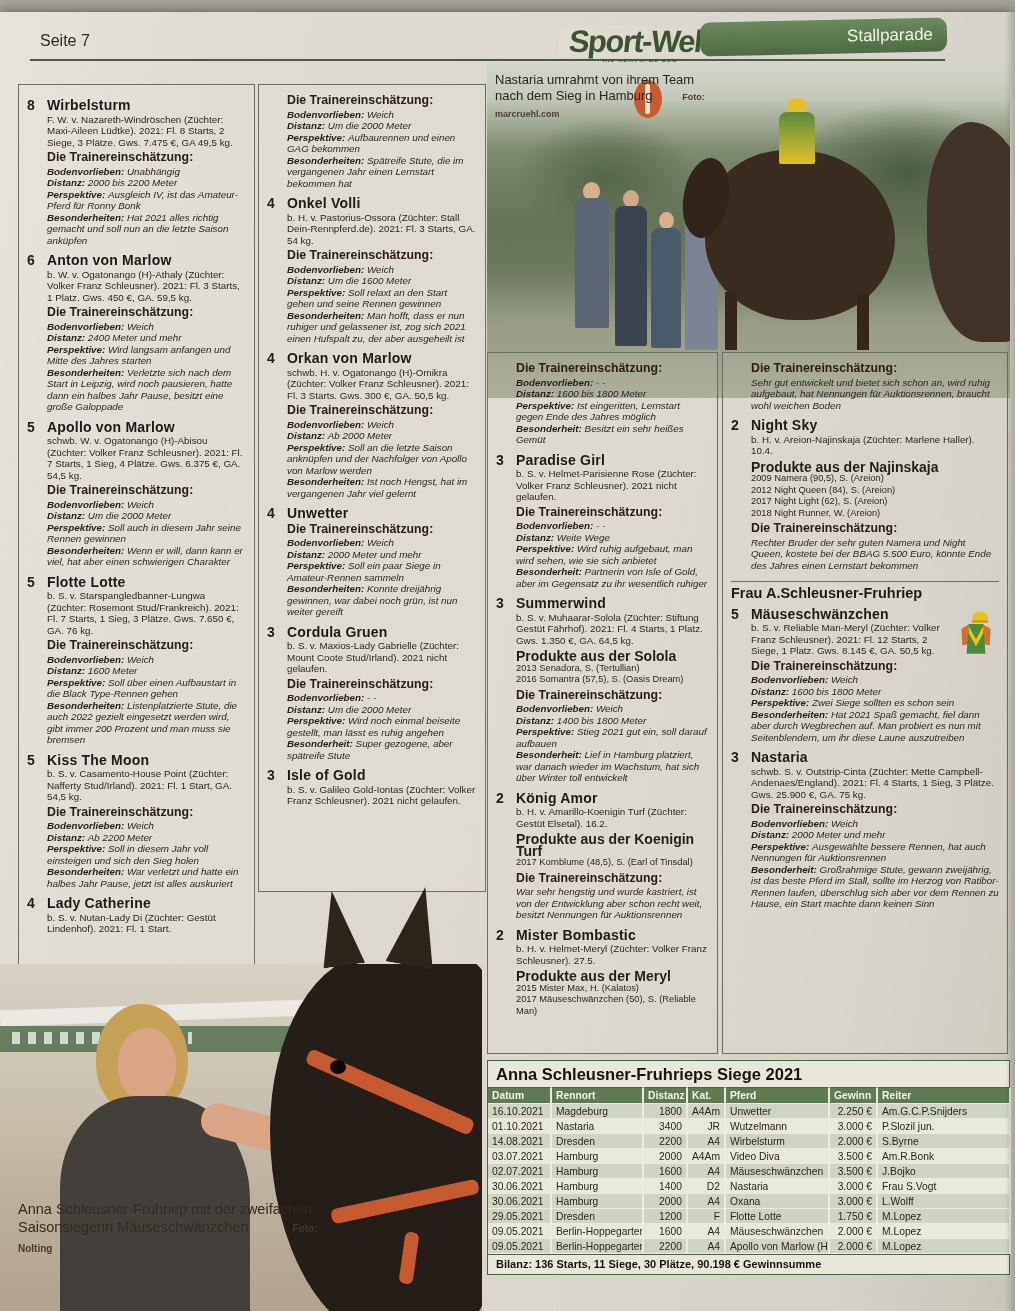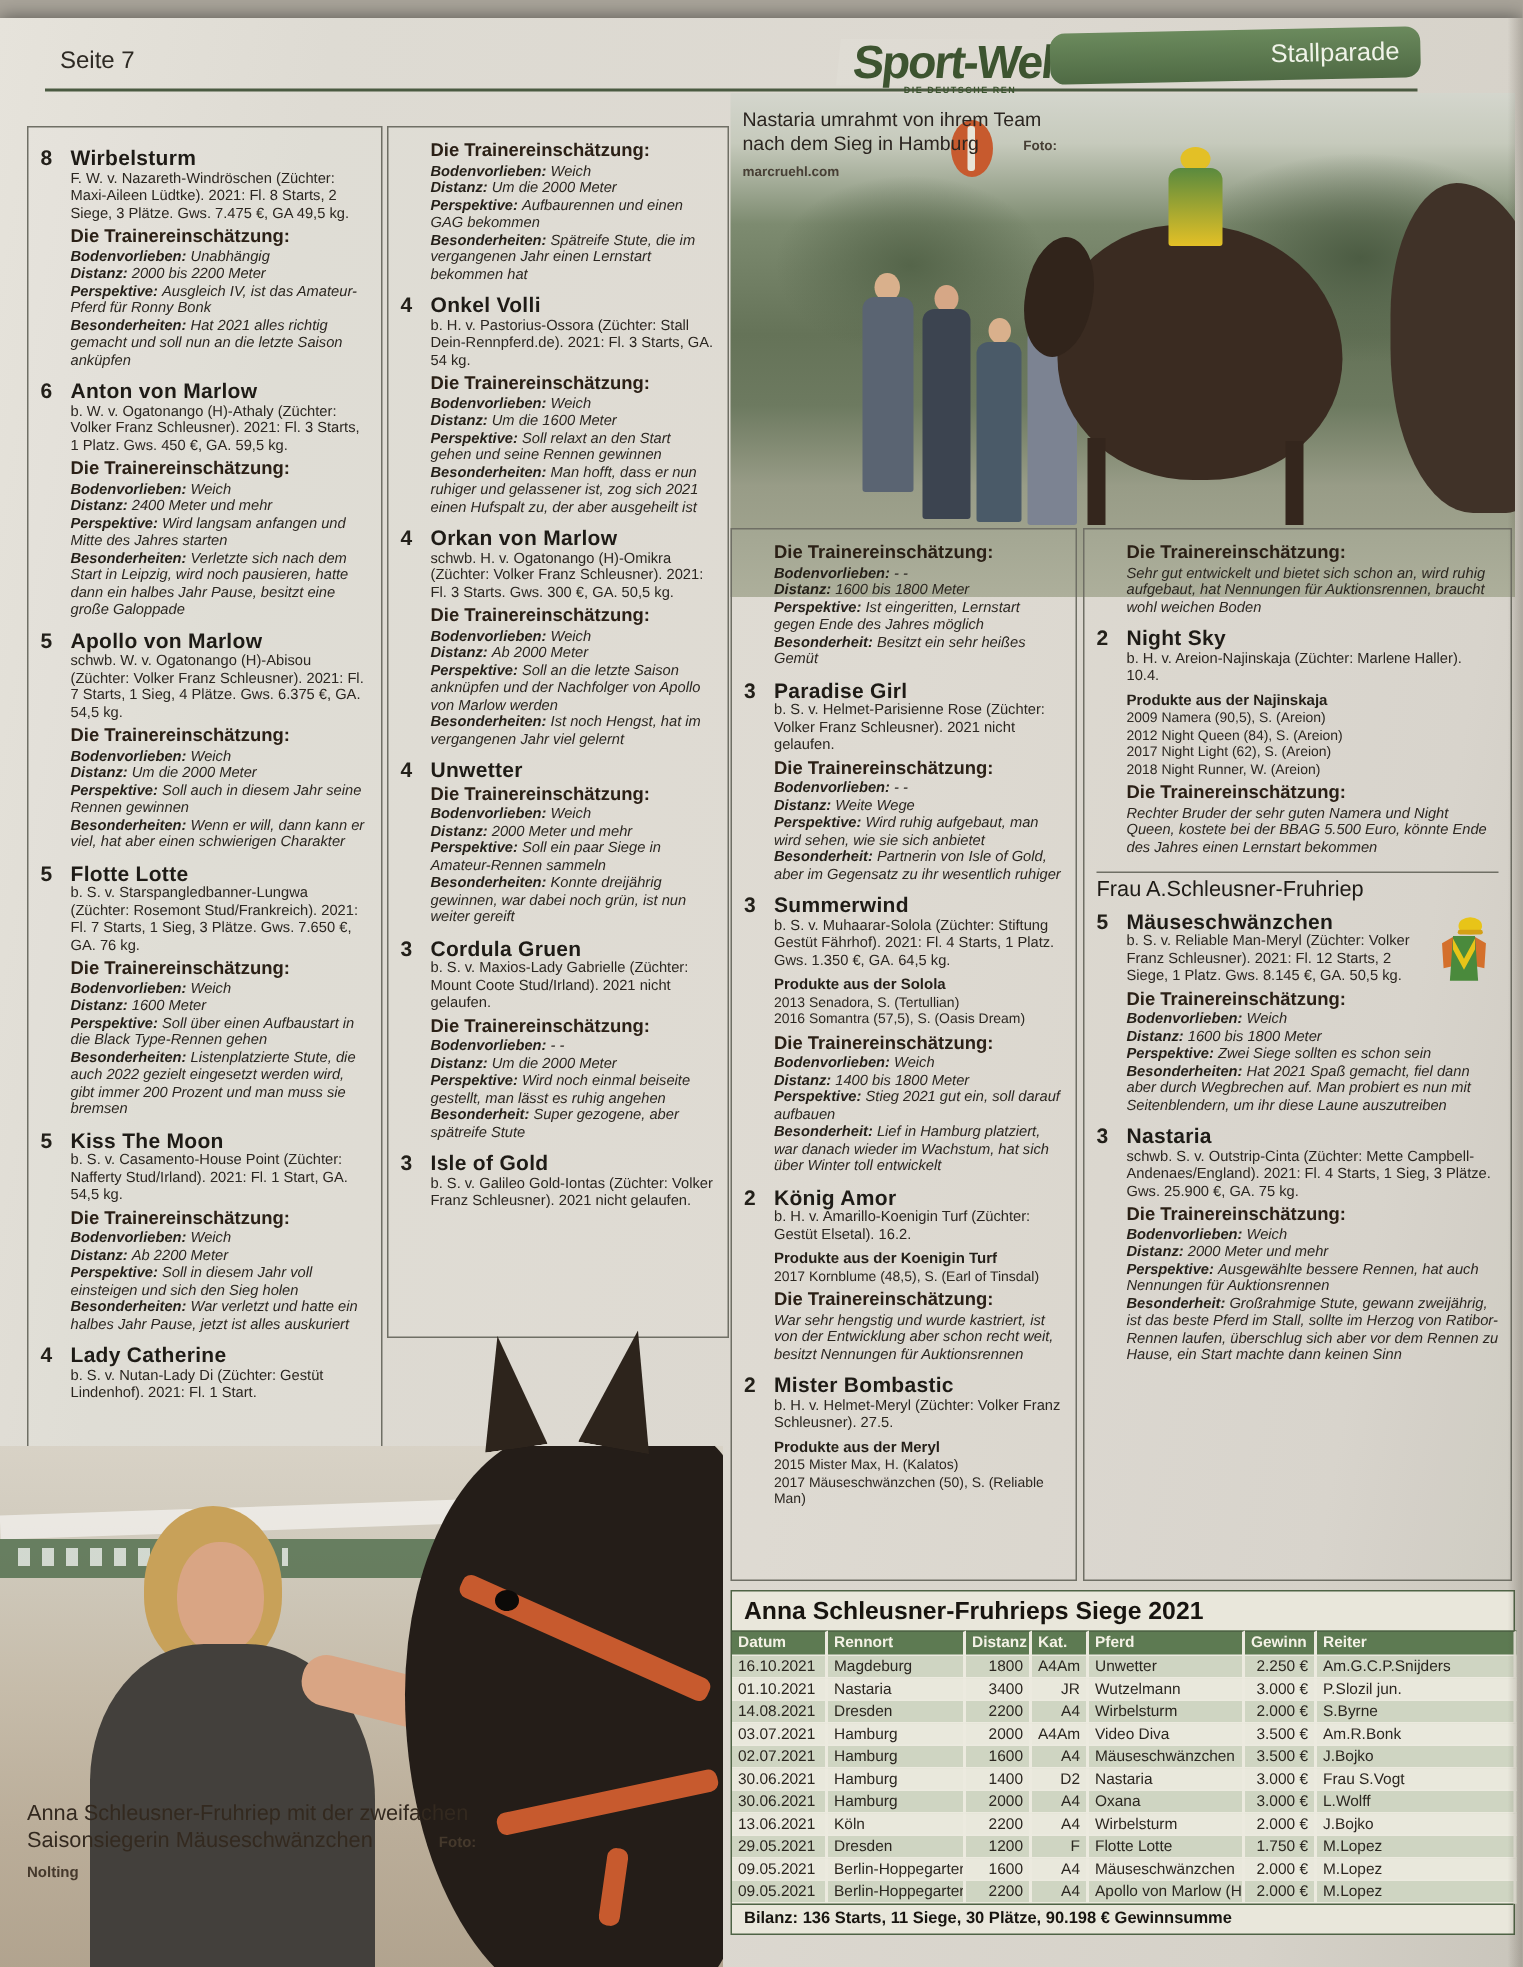--- a/index.html
+++ b/index.html
@@ -30,24 +30,24 @@
   .rating{width:20px;flex:0 0 20px;font-weight:bold;font-size:14px;color:#23201a;}
   .horse-name{font-weight:bold;font-size:14px;color:#1e1b16;letter-spacing:.2px;}
   .pedigree{margin:2px 0 0 20px;color:#2b2620;}
   .entry-silks .pedigree{padding-right:56px;}
   .silks{position:absolute;right:2px;top:2px;}
   .assessment{margin:4px 0 0 20px;}
   .assess-heading{font-weight:bold;font-size:12.3px;color:#2b2016;margin:3px 0 2px 0;}
   .assess-line{margin:0;font-style:italic;color:#2b2620;}
   .assess-line b{font-style:italic;color:#241f18;}
   .produkte{margin:5px 0 0 20px;}
-  .produkte-heading{font-weight:bold;font-size:10px;color:#241f18;}
+  .produkte-heading{font-weight:bold;font-size:14px;color:#241f18;}
   .produkte-line{margin:0;font-size:9.3px;}
   .owner-header{margin:10px 0 2px 0;padding-top:6px;border-top:1px solid #6f6f65;
-        font-weight:normal;font-size:14.5px;color:#1e1b16;}
+        font-weight:bold;font-size:14.5px;color:#1e1b16;}
   
   .photo-top{position:absolute;left:487px;top:50px;width:523px;height:336px;overflow:hidden;
         background:linear-gradient(180deg,#d4d6cd 0%,#c6cabc 10%,#7d8b70 26%,#657358 48%,#6d7a60 62%,#989c87 78%,#a8aa95 100%);}
   .blob{position:absolute;border-radius:50%;}
   .cap-top{position:absolute;left:8px;top:10px;width:220px;font-size:13px;line-height:16px;color:#2b2520;}
   .cap-top .credit{font-size:9px;font-weight:bold;color:#473f35;margin-left:26px;}
   .person{position:absolute;border-radius:8px 8px 2px 2px;}
   .head{position:absolute;border-radius:50%;}
   
   .photo-bottom{position:absolute;left:0;top:952px;width:482px;height:359px;overflow:hidden;
@@ -495,29 +495,20 @@
           </tr>
           <tr class="odd">
             <td>30.06.2021</td>
             <td>Hamburg</td>
             <td class="c">2000</td>
             <td class="c">A4</td>
             <td>Oxana</td>
             <td class="r">3.000 €</td>
             <td>L.Wolff</td>
           </tr>
-          <tr class="even">
-            <td>13.06.2021</td>
-            <td>Köln</td>
-            <td class="c">2200</td>
-            <td class="c">A4</td>
-            <td>Wirbelsturm</td>
-            <td class="r">2.000 €</td>
-            <td>J.Bojko</td>
-          </tr>
           <tr class="odd">
             <td>29.05.2021</td>
             <td>Dresden</td>
             <td class="c">1200</td>
             <td class="c">F</td>
             <td>Flotte Lotte</td>
             <td class="r">1.750 €</td>
             <td>M.Lopez</td>
           </tr>
           <tr class="even">

